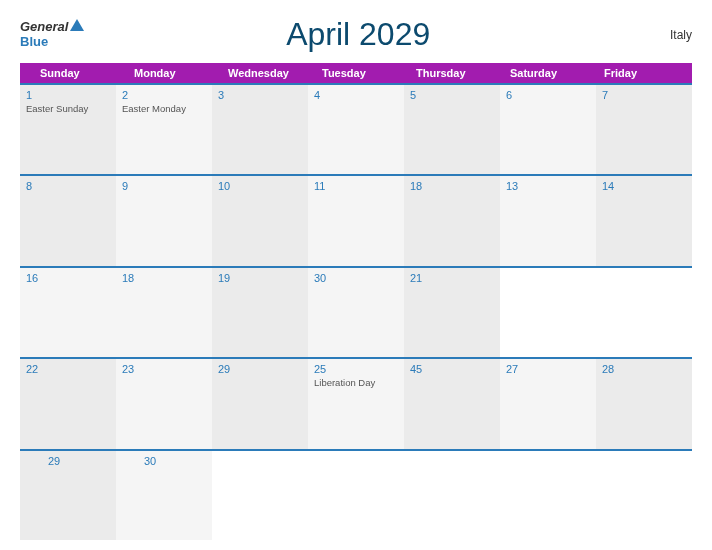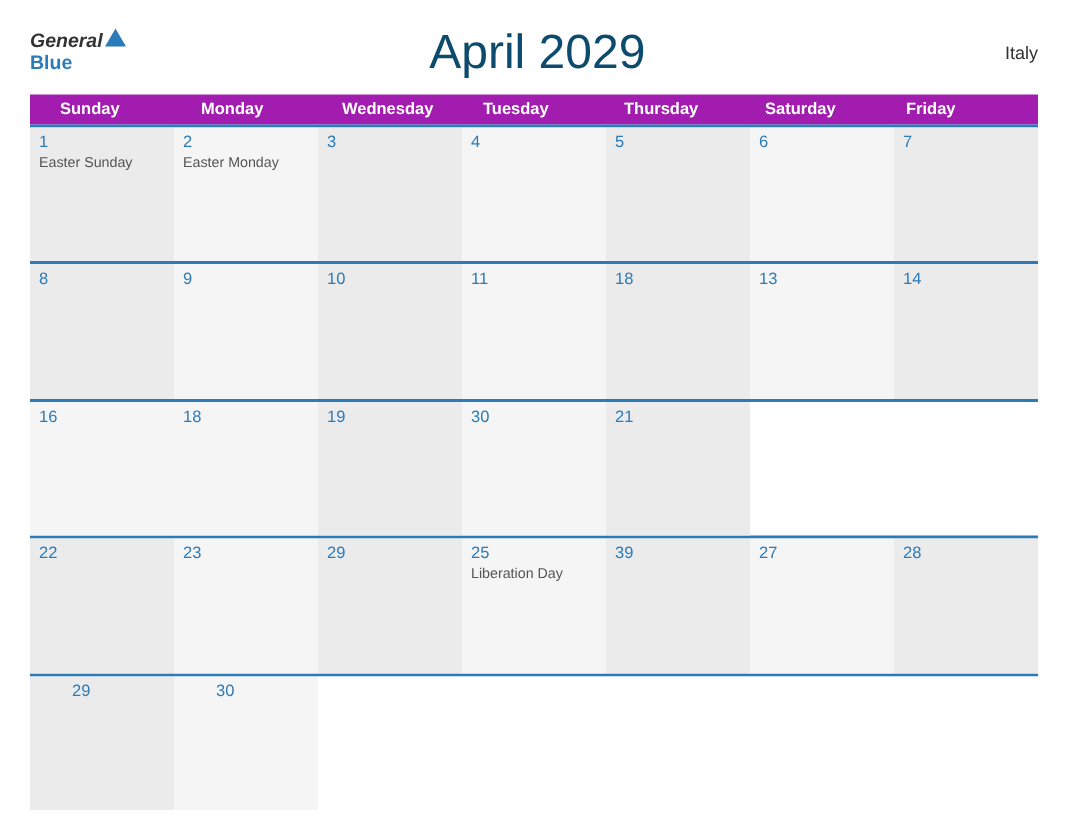--- a/index.html
+++ b/index.html
@@ -264,21 +264,21 @@
           <span class="day-num">23</span>
         </div>
         <div class="cal-cell col-2">
           <span class="day-num">29</span>
         </div>
         <div class="cal-cell col-3">
           <span class="day-num">25</span>
           <span class="day-event">Liberation Day</span>
         </div>
         <div class="cal-cell col-4">
-          <span class="day-num">39</span>
+          <span class="day-num">45</span>
         </div>
         <div class="cal-cell col-5">
           <span class="day-num">27</span>
         </div>
         <div class="cal-cell col-6">
           <span class="day-num">28</span>
         </div>
       </div>
 
       <div class="cal-week last-week">

